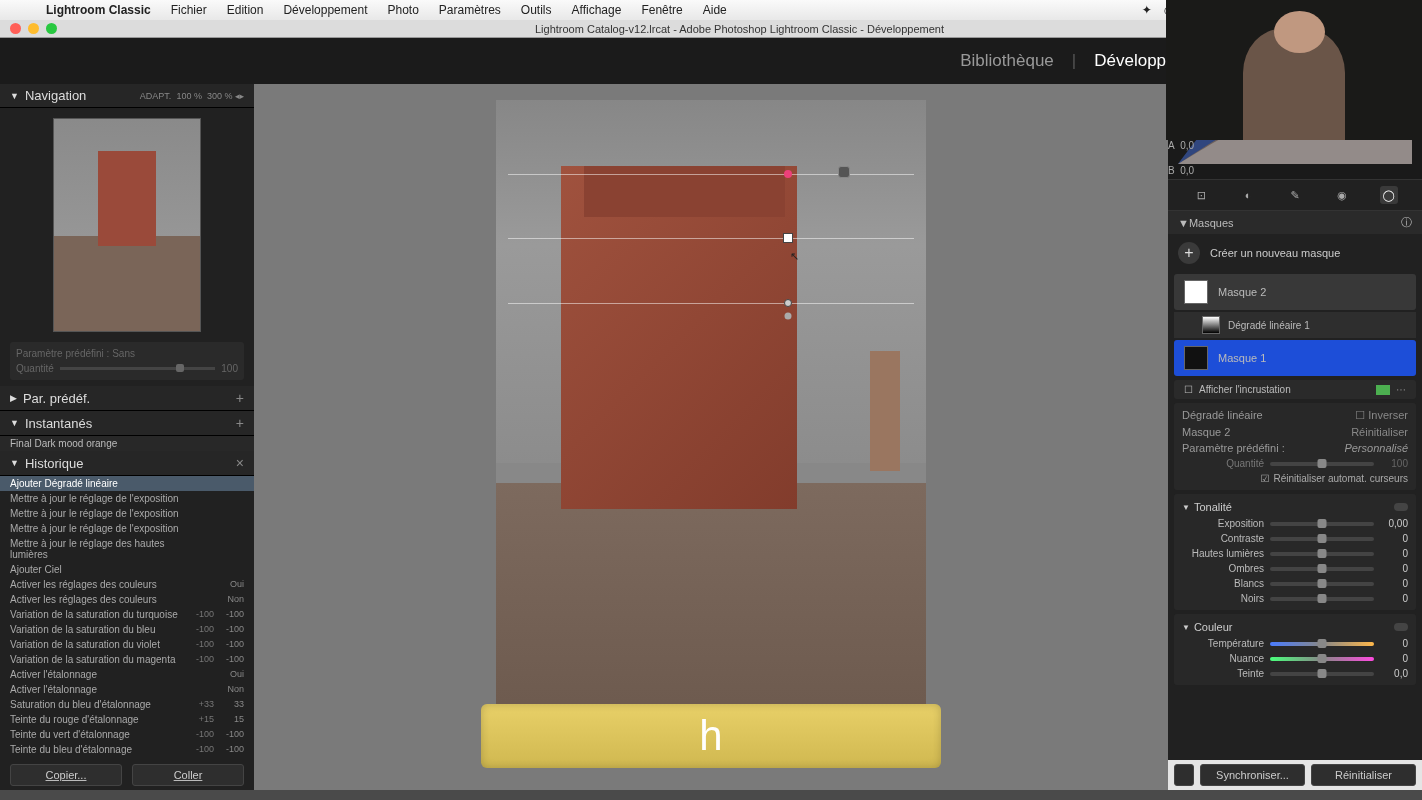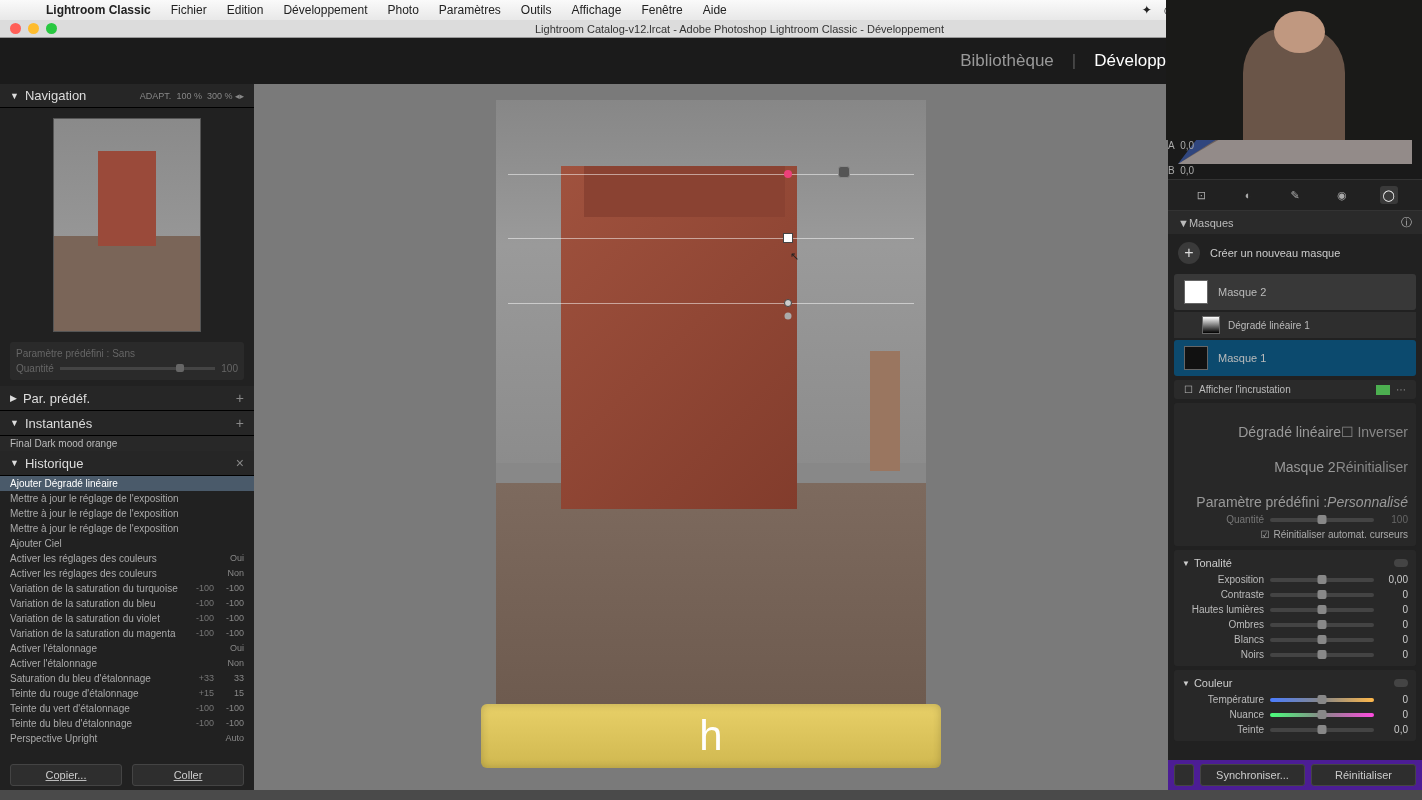--- a/index.html
+++ b/index.html
@@ -80,21 +80,21 @@
 .histogram { height: 96px; background: #1a1a1a; position: relative; border-bottom: 1px solid #333; }
 .histogram svg { position: absolute; top: 0; left: 0; }
 .hist-readout { position: absolute; bottom: 3px; left: 0; right: 8px; display: flex; justify-content: center; gap: 14px; font-size: 10px; color: #aaa; flex-direction: column; }
 .origin-row { padding: 3px 10px; font-size: 10px; color: #888; border-bottom: 1px solid #333; }
 .tool-strip { display: flex; justify-content: space-around; padding: 6px 10px; border-bottom: 1px solid #333; }
 .tool-strip span { width: 18px; height: 18px; display: flex; align-items: center; justify-content: center; color: #aaa; border-radius: 3px; }
 .tool-strip span.active { background: #3a3a3a; color: #fff; }
 .mask-header { background: #2a2a2a; padding: 4px 10px; font-size: 11px; display: flex; align-items: center; }
 .mask-create { display: flex; align-items: center; gap: 10px; padding: 8px 10px; font-size: 11px; color: #ccc; }
 .mask-create .plus-circle { width: 22px; height: 22px; border-radius: 50%; background: #3a3a3a; display: flex; align-items: center; justify-content: center; font-size: 16px; color: #ddd; }
-.mask-item { display: flex; align-items: center; gap: 10px; padding: 6px 10px; background: #0c4a6e; margin: 2px 6px; border-radius: 3px; font-size: 11px; }
+.mask-item { display: flex; align-items: center; gap: 10px; padding: 6px 10px; background: #1d4ed8; margin: 2px 6px; border-radius: 3px; font-size: 11px; }
 .mask-item.selected { background: #383838; }
 .mask-item .thumb { width: 24px; height: 24px; background: #fff; border: 1px solid #666; }
 .mask-item.dark .thumb { background: #111; }
 .mask-sub { display: flex; align-items: center; gap: 8px; padding: 4px 10px 4px 28px; font-size: 10px; background: #2e2e2e; margin: 0 6px; }
 .mask-sub .thumb { width: 18px; height: 18px; background: linear-gradient(#fff,#000); border: 1px solid #666; }
 .mask-btns { display: flex; gap: 6px; padding: 4px 10px; }
 .mask-btns button { flex: 1; background: #333; border: 1px solid #444; color: #ccc; font-size: 10px; padding: 2px; border-radius: 3px; }
 .overlay-row { display: flex; align-items: center; padding: 4px 10px; font-size: 10px; gap: 6px; margin: 4px 6px; background: #2a2a2a; border-radius: 3px; }
 .overlay-row .swatch { width: 14px; height: 10px; background: #4caf50; margin-left: auto; }
 .overlay-row .dots { color: #888; }
@@ -103,25 +103,25 @@
 .adj-row { display: flex; align-items: center; padding: 2px 0; }
 .adj-row .label { width: 88px; text-align: right; padding-right: 6px; color: #bbb; }
 .adj-row .track { flex: 1; height: 4px; background: #444; border-radius: 2px; position: relative; }
 .adj-row .track.temp { background: linear-gradient(90deg,#4a7cff,#888,#ffb84a); }
 .adj-row .track.tint { background: linear-gradient(90deg,#4aff7c,#888,#ff4ae0); }
 .adj-row .handle { position: absolute; left: 50%; top: -3px; width: 9px; height: 9px; background: #888; border-radius: 2px; transform: translateX(-50%); }
 .adj-row .val { width: 34px; text-align: right; color: #ccc; }
 .adj-head { display: flex; align-items: center; font-size: 11px; color: #ccc; padding: 3px 0; }
 .adj-head .tri2 { margin-right: 4px; font-size: 8px; }
 .adj-head .sw { margin-left: auto; width: 14px; height: 8px; background: #444; border-radius: 4px; }
-.section-top { display: flex; justify-content: flex-end; font-size: 14px; color: #999; padding: 2px 0; margin-top: 15px; }
+.section-top { display: flex; justify-content: space-between; font-size: 11px; color: #999; padding: 2px 0; }
 .section-top .link { color: #888; }
 .chk { display: flex; align-items: center; gap: 4px; justify-content: flex-end; padding: 2px 0; color: #aaa; }
 
-.right-buttons { position: absolute; bottom: 0; left: 0; right: 0; display: flex; padding: 4px 6px; gap: 6px; background: #4c1d95; }
+.right-buttons { position: absolute; bottom: 0; left: 0; right: 0; display: flex; padding: 4px 6px; gap: 6px; background: #e5e5e5; }
 .right-buttons .sq { width: 20px; background: #2e2e2e; border: 1px solid #444; border-radius: 3px; }
 .right-buttons button { flex: 1; background: #2e2e2e; border: 1px solid #444; color: #ccc; font-size: 11px; padding: 4px; border-radius: 3px; }
 
 .webcam { position: absolute; top: 0; right: 0; width: 256px; height: 140px; background: #1a1a18; z-index: 100; }
 .webcam .figure { position: absolute; top: 20%; left: 30%; width: 40%; height: 80%; background: #6a5548; border-radius: 40% 40% 0 0; }
 .webcam .head { position: absolute; top: 8%; left: 42%; width: 20%; height: 30%; background: #c09880; border-radius: 50%; }
 </style>
 </head>
 <body>
 
@@ -236,20 +236,27 @@
         </span>
       </div>
       <div class="hist-item">
         <span>Mettre à jour le réglage de l'exposition</span>
         <span style="display:flex">
           <span class="v1"></span>
           <span class="v2"></span>
         </span>
       </div>
       <div class="hist-item">
+        <span>Mettre à jour le réglage des hautes lumières</span>
+        <span style="display:flex">
+          <span class="v1"></span>
+          <span class="v2"></span>
+        </span>
+      </div>
+      <div class="hist-item">
         <span>Ajouter Ciel</span>
         <span style="display:flex">
           <span class="v1"></span>
           <span class="v2"></span>
         </span>
       </div>
       <div class="hist-item">
         <span>Activer les réglages des couleurs</span>
         <span style="display:flex">
           <span class="v1"></span>

